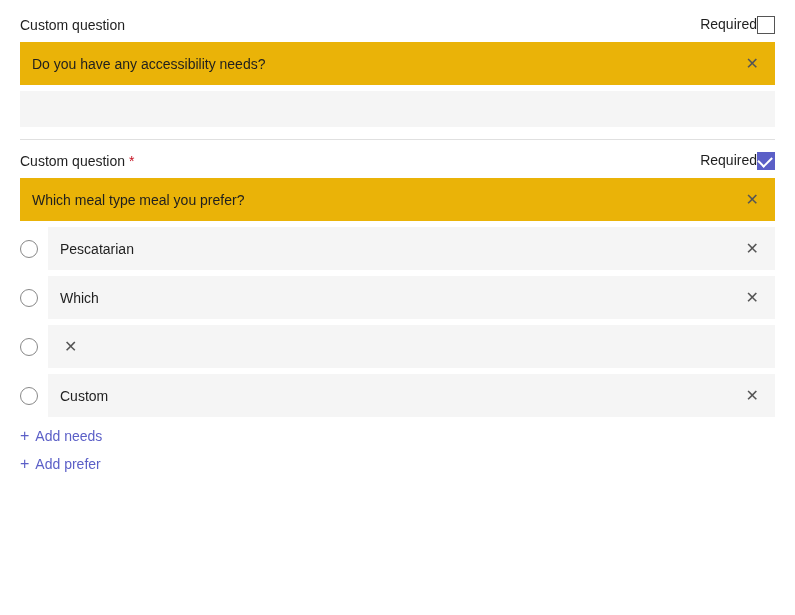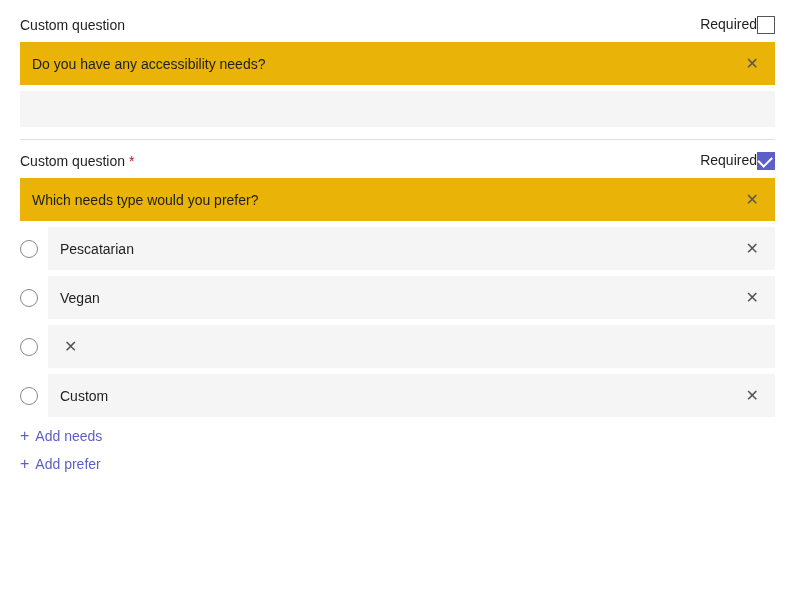--- a/index.html
+++ b/index.html
@@ -199,36 +199,36 @@
       <span>Custom question</span>
       <span class="required-star">*</span>
     </span>
     <div class="required-group">
       <span class="required-label">Required</span>
       <div class="checkbox-checked"></div>
     </div>
   </div>
 
   <div class="input-row">
-    <span class="input-text">Which needs type would you prefer?</span>
+    <span class="input-text">Which meal type meal you prefer?</span>
     <span class="close-btn">✕</span>
   </div>
 
   <div class="option-row">
     <div class="radio-circle"></div>
     <div class="option-input">
       <span class="option-text">Pescatarian</span>
       <span class="close-btn">✕</span>
     </div>
   </div>
 
   <div class="option-row">
     <div class="radio-circle"></div>
     <div class="option-input">
-      <span class="option-text">Vegan</span>
+      <span class="option-text">Which</span>
       <span class="close-btn">✕</span>
     </div>
   </div>
 
   <div class="option-row">
     <div class="radio-circle"></div>
     <div class="option-input">
       <span class="close-btn">✕</span>
     </div>
   </div>

